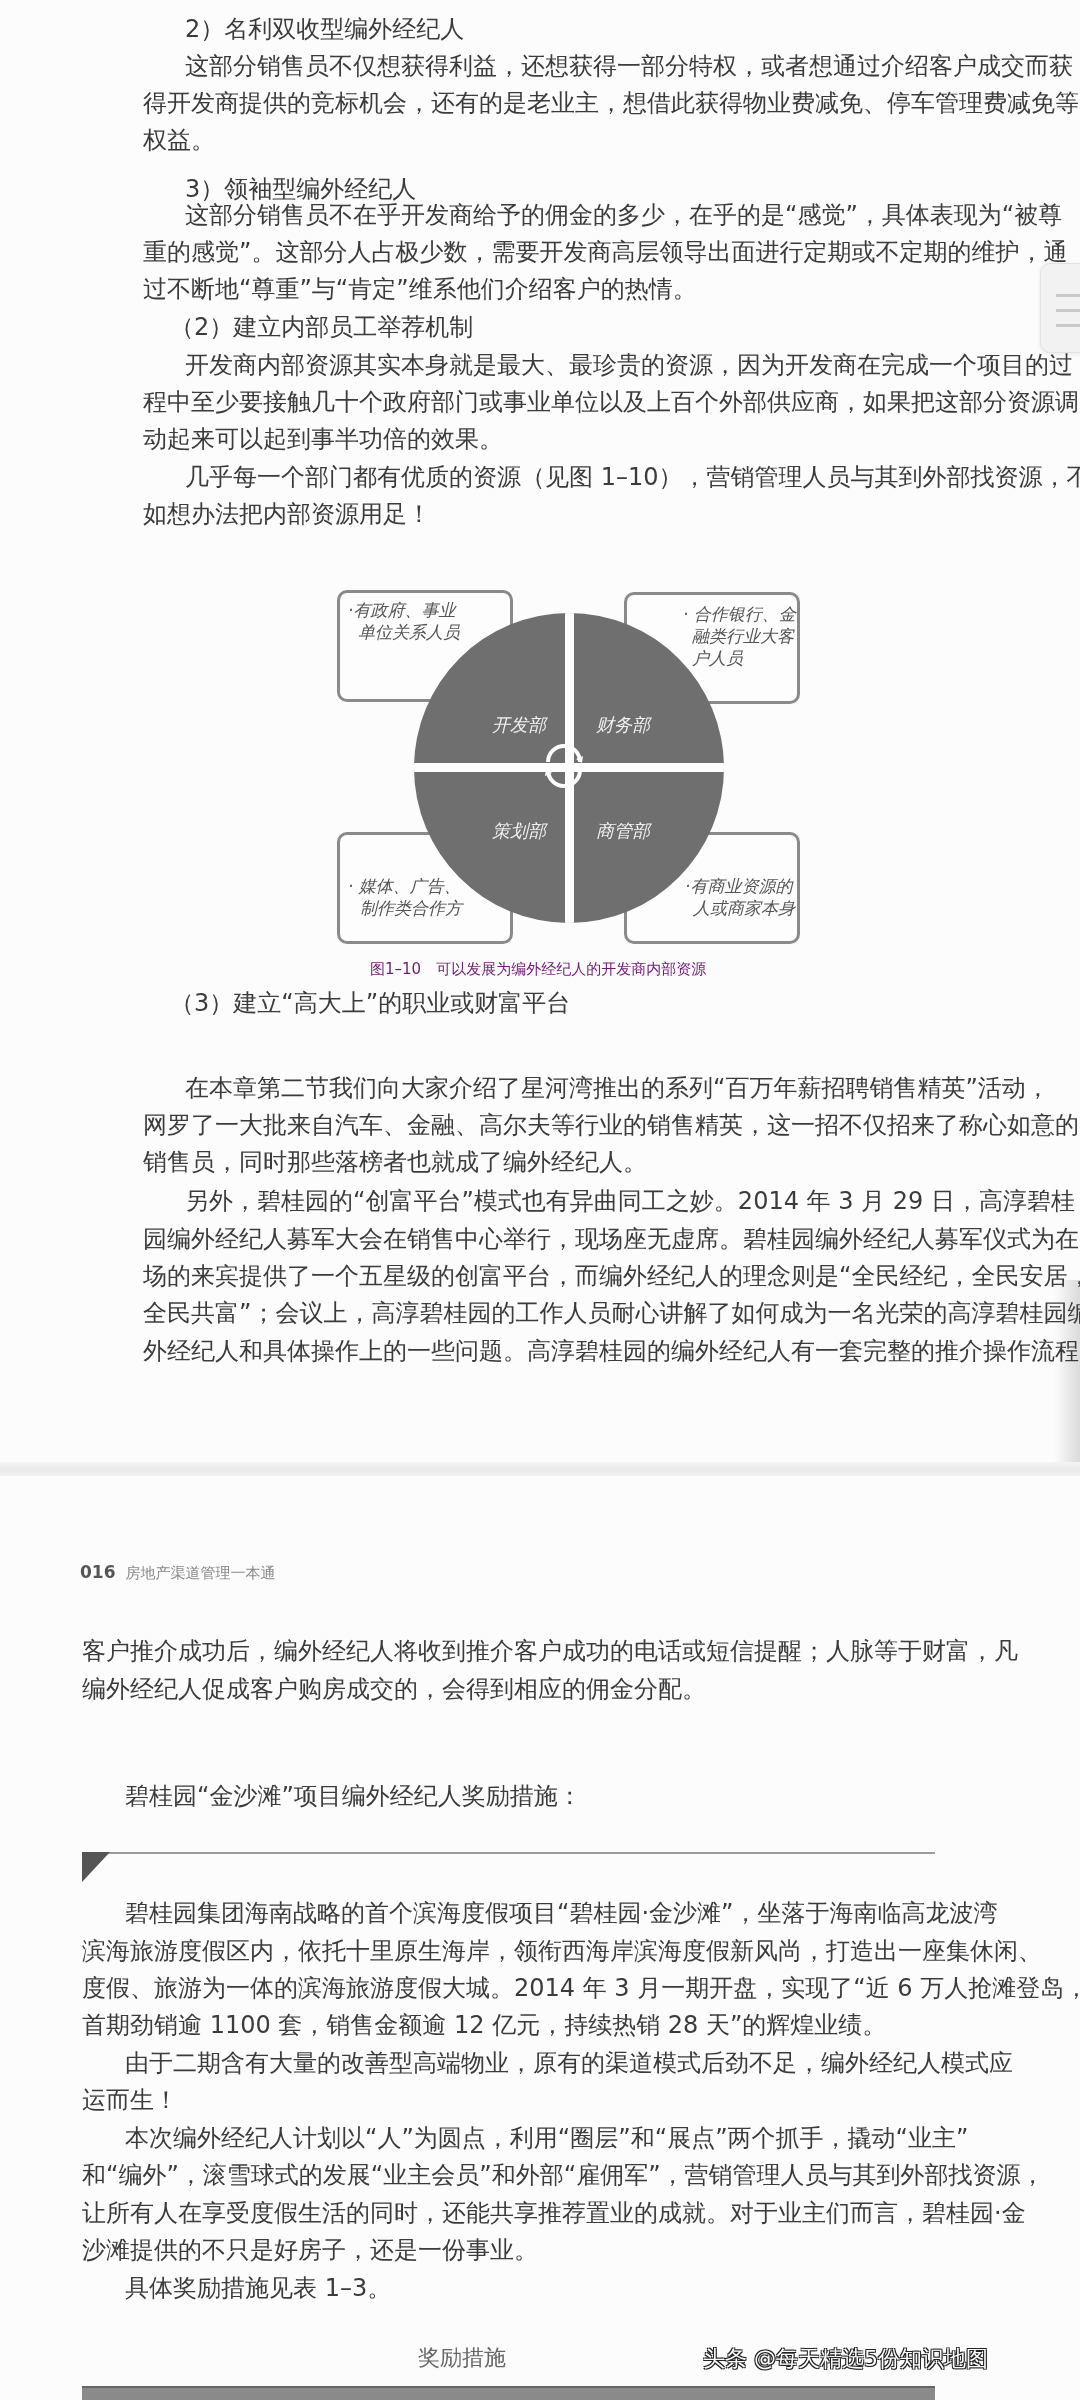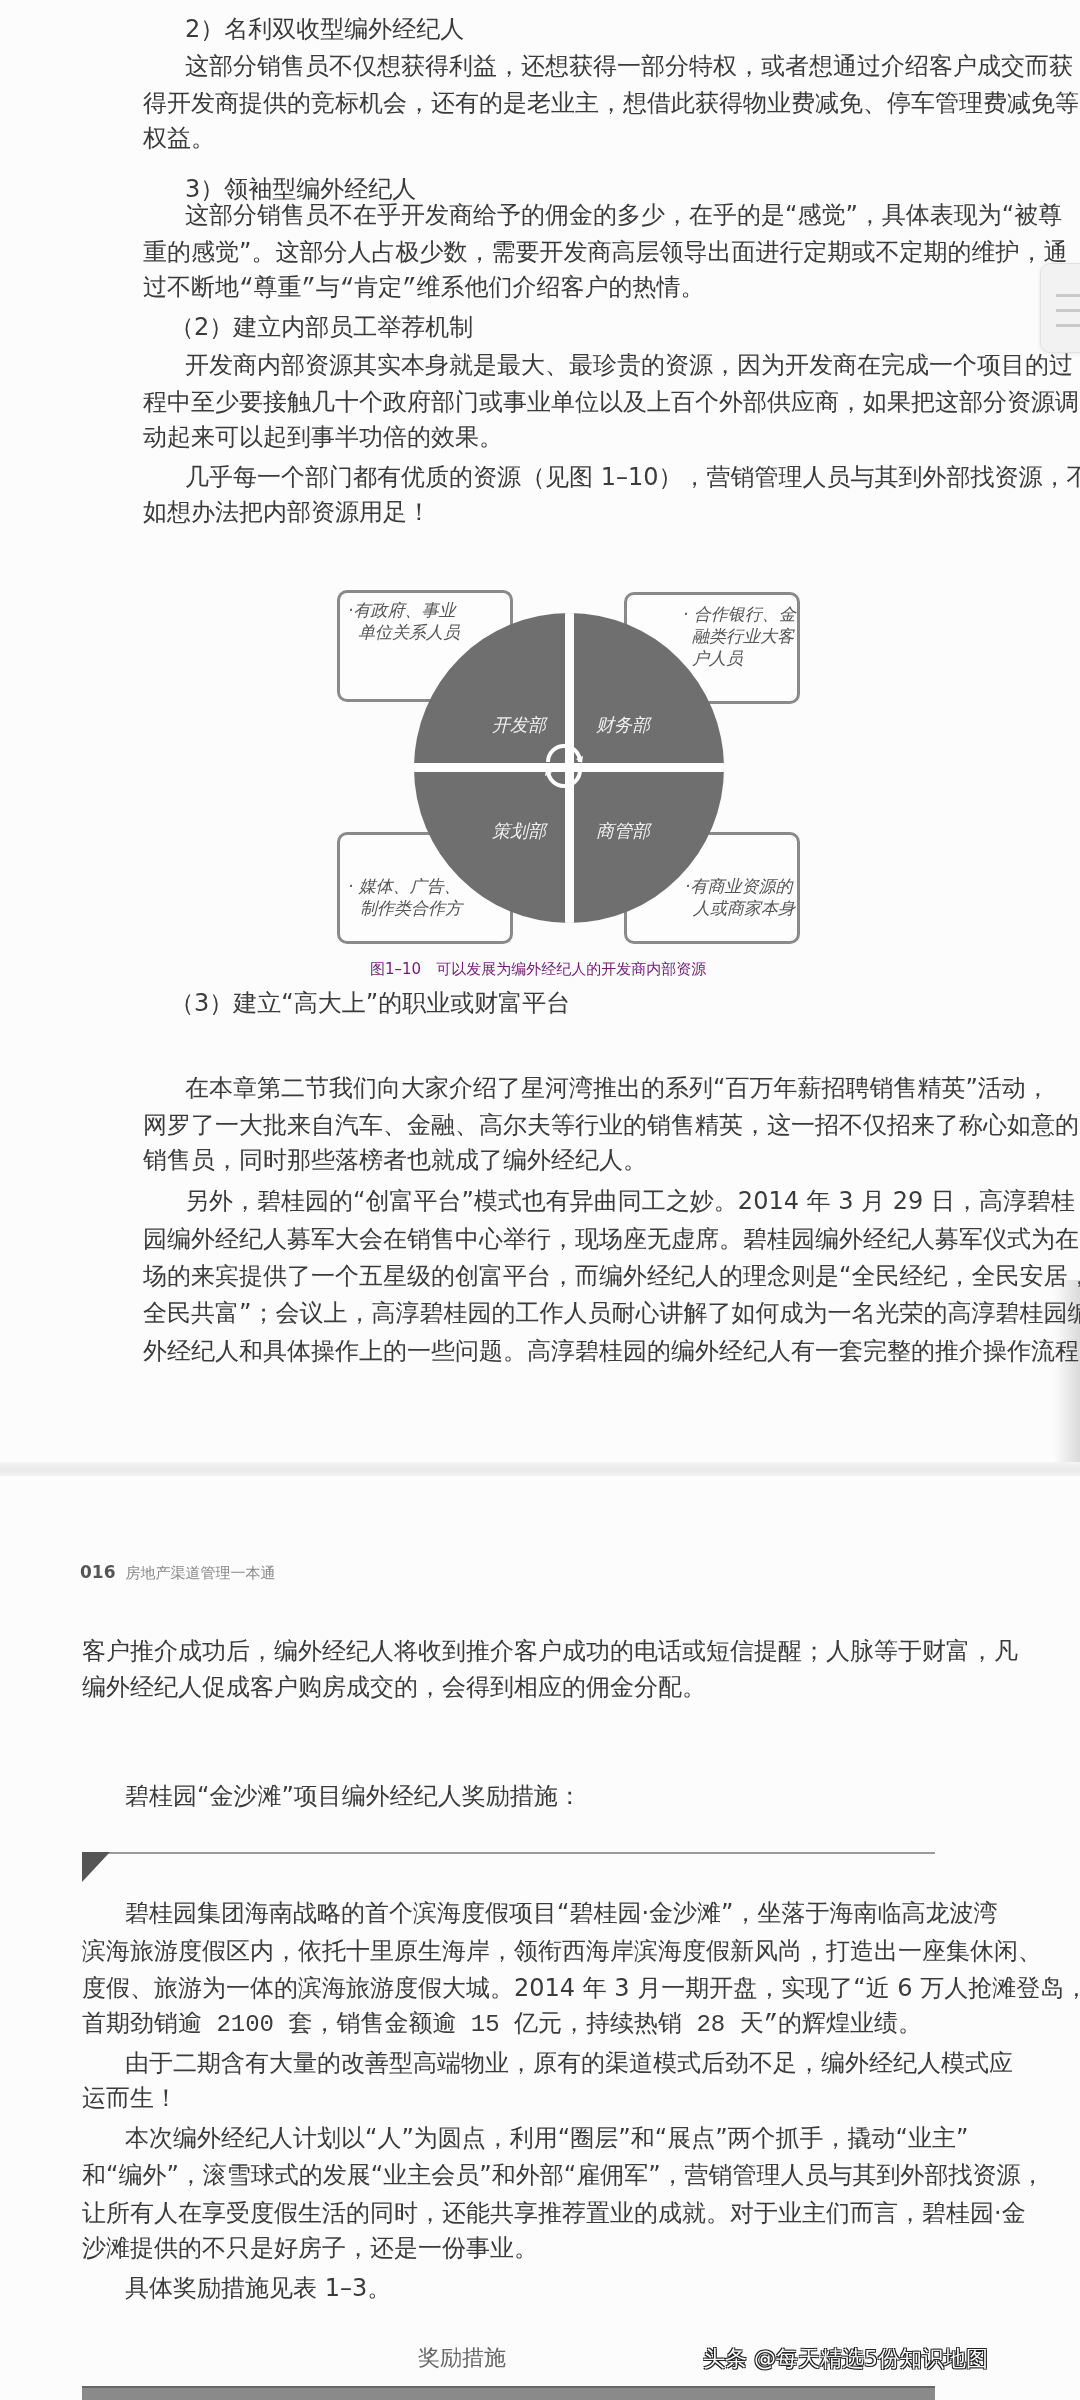--- a/index.html
+++ b/index.html
@@ -15,21 +15,21 @@
   .page-gap { position: absolute; left: 0; top: 1462px; width: 1080px; height: 16px;
     background: linear-gradient(#f4f4f4, #e9e9e9 50%, #f6f6f6); }
   .edge-shadow { position: absolute; right: 0; top: 1280px; width: 26px; height: 185px;
     background: linear-gradient(90deg, rgba(230,230,230,0), #dadada); }
 
   .line { position: absolute; font-size: 24px; line-height: 30px; white-space: nowrap;
     text-align: justify; text-align-last: justify; letter-spacing: 0; }
   .p1 { left: 143px; width: 852px; }
   .p1i { left: 185px; width: 810px; }
   .p1h { left: 185px; text-align-last: auto; text-align: right; }
-  .last { text-align-last: left; font-family: Liberation Mono, monospace; }
+  .last { text-align-last: left; }
   .p2 { left: 82px; width: 845px; }
   .p2i { left: 125px; width: 802px; }
   .p2h { left: 125px; text-align: left; text-align-last: auto; }
 
   
   .side-btn { position: absolute; left: 1040px; top: 263px; width: 48px; height: 88px;
     background: #f2f2f2; border: 1px solid #e2e2e2; border-radius: 10px;
     box-shadow: 0 1px 4px rgba(0,0,0,0.08); }
   .side-btn i { position: absolute; left: 15px; width: 30px; height: 3px; background: #c9c9c9; }
 
@@ -144,21 +144,21 @@
 <div class="line p2 last" style="top:1674px">编外经纪人促成客户购房成交的，会得到相应的佣金分配。</div>
 
 <div class="line p2h" style="top:1781px">碧桂园“金沙滩”项目编外经纪人奖励措施：</div>
 
 <div class="divider"></div>
 <div class="tri"></div>
 
 <div class="line p2i" style="top:1898px">碧桂园集团海南战略的首个滨海度假项目“碧桂园·金沙滩”，坐落于海南临高龙波湾</div>
 <div class="line p2" style="top:1936px">滨海旅游度假区内，依托十里原生海岸，领衔西海岸滨海度假新风尚，打造出一座集休闲、</div>
 <div class="line p2" style="top:1973px">度假、旅游为一体的滨海旅游度假大城。2014 年 3 月一期开盘，实现了“近 6 万人抢滩登岛，</div>
-<div class="line p2 last" style="top:2010px">首期劲销逾 2100 套，销售金额逾 15 亿元，持续热销 28 天”的辉煌业绩。</div>
+<div class="line p2 last" style="top:2010px">首期劲销逾 1100 套，销售金额逾 12 亿元，持续热销 28 天”的辉煌业绩。</div>
 <div class="line p2i" style="top:2048px">由于二期含有大量的改善型高端物业，原有的渠道模式后劲不足，编外经纪人模式应</div>
 <div class="line p2 last" style="top:2085px">运而生！</div>
 <div class="line p2i" style="top:2123px">本次编外经纪人计划以“人”为圆点，利用“圈层”和“展点”两个抓手，撬动“业主”</div>
 <div class="line p2" style="top:2160px">和“编外”，滚雪球式的发展“业主会员”和外部“雇佣军”，营销管理人员与其到外部找资源，</div>
 <div class="line p2" style="top:2198px">让所有人在享受度假生活的同时，还能共享推荐置业的成就。对于业主们而言，碧桂园·金</div>
 <div class="line p2 last" style="top:2235px">沙滩提供的不只是好房子，还是一份事业。</div>
 <div class="line p2h" style="top:2273px">具体奖励措施见表 1–3。</div>
 
 <div class="table-title">奖励措施</div>
 <div class="table-head"></div>

